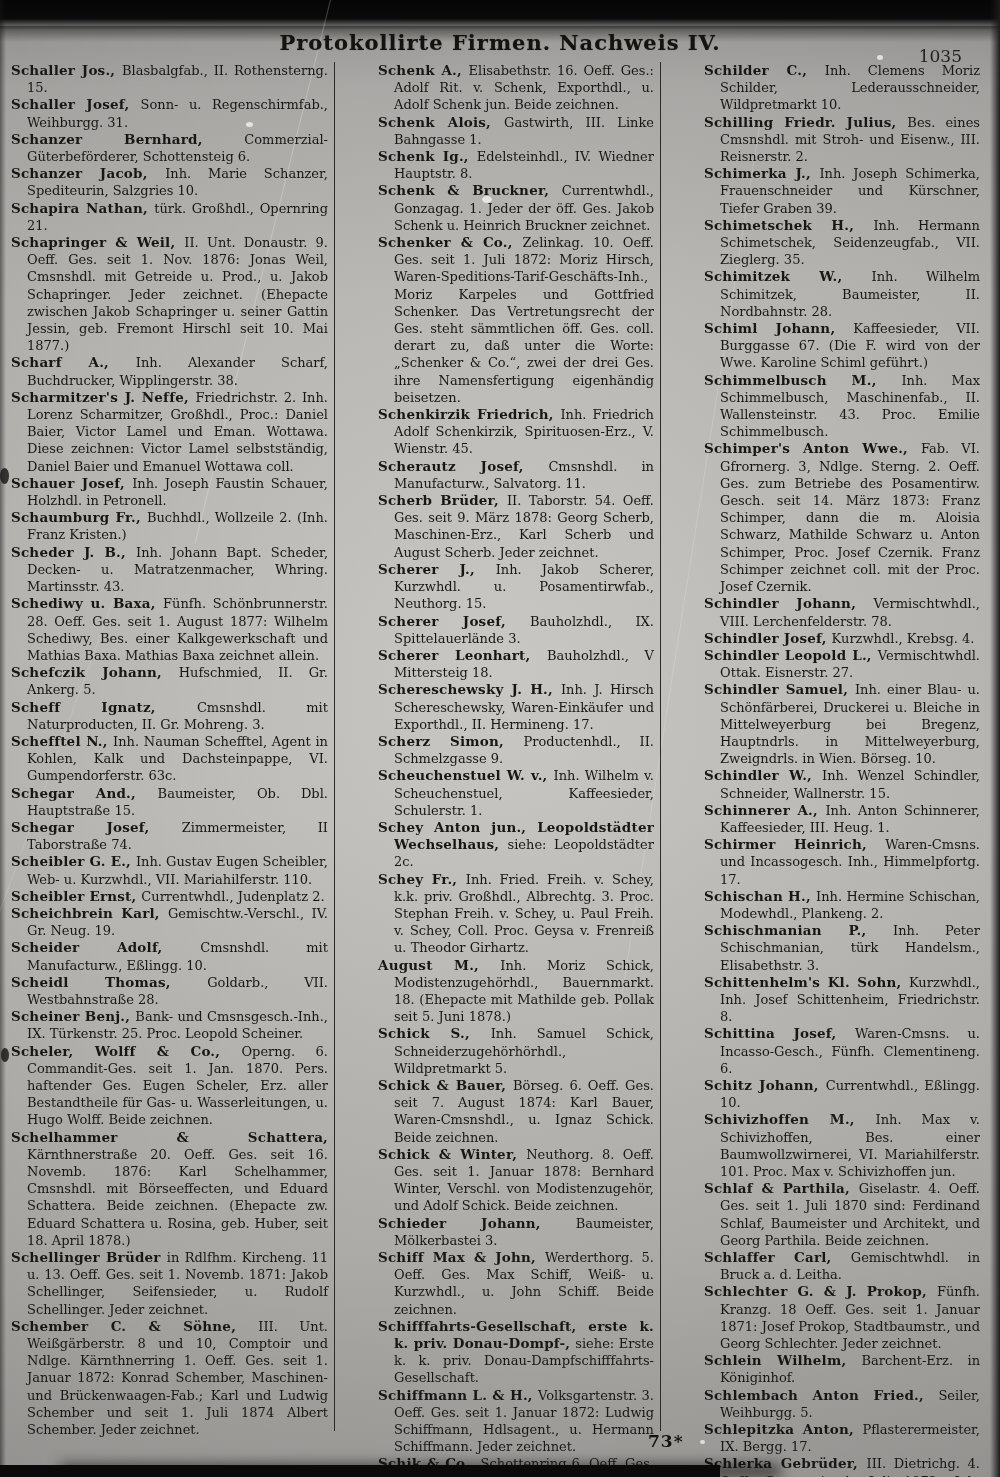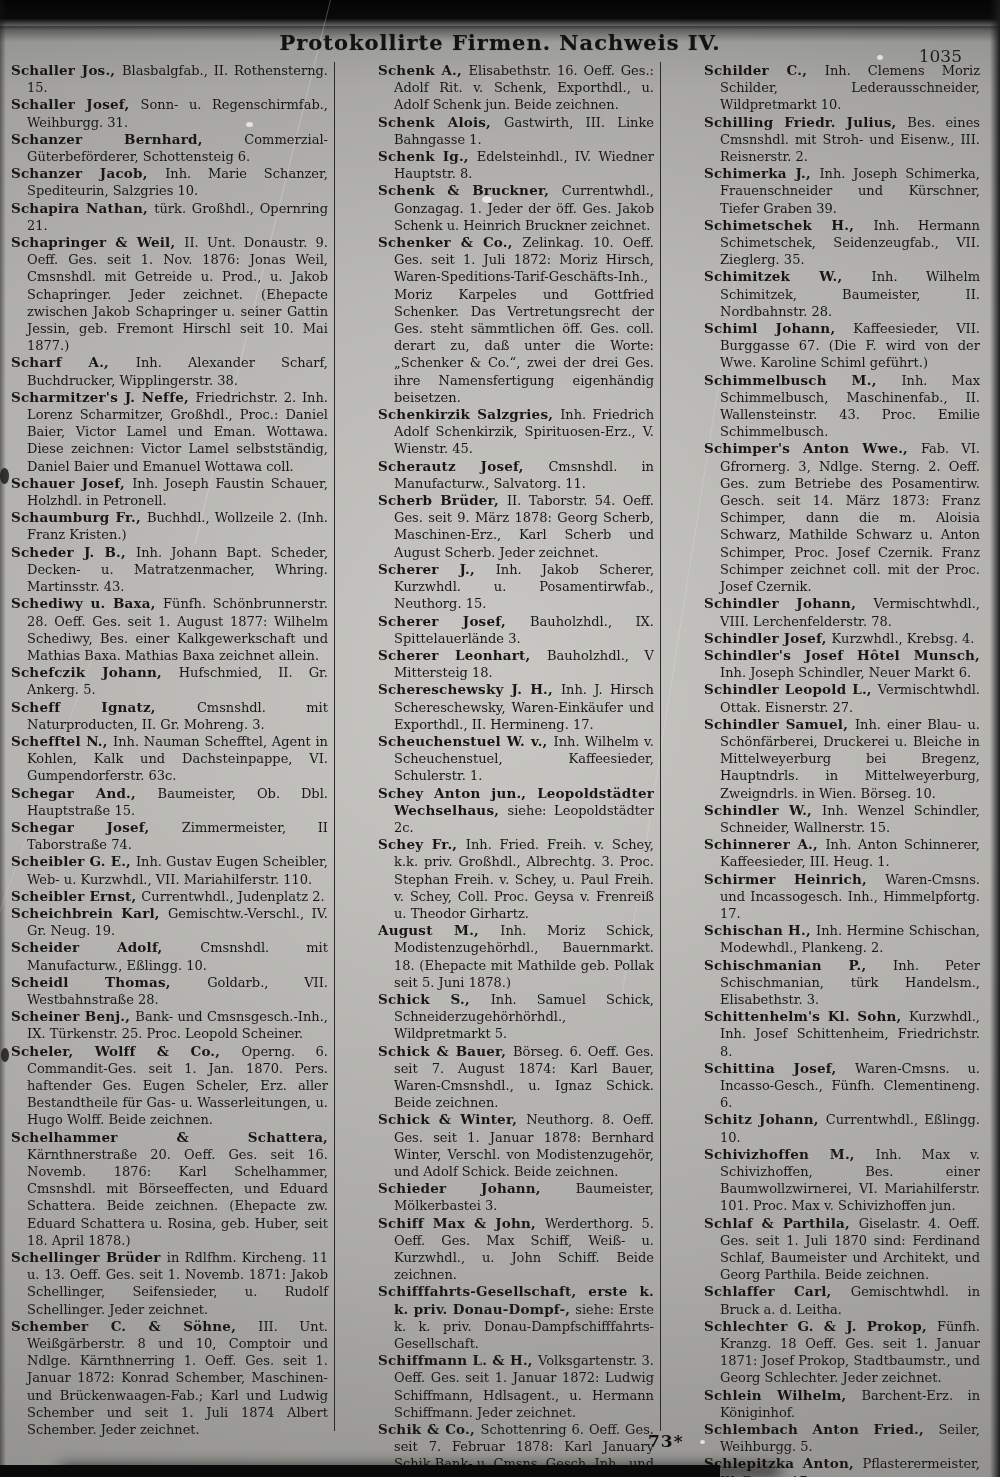--- a/index.html
+++ b/index.html
@@ -120,27 +120,28 @@
         <p class="entry"><b class="ename">Schelhammer &amp; Schattera, </b><span>Kärnthnerstraße 20. Oeff. Ges. seit 16. Novemb. 1876: Karl Schelhammer, Cmsnshdl. mit Börseeffecten, und Eduard Schattera. Beide zeichnen. (Ehepacte zw. Eduard Schattera u. Rosina, geb. Huber, seit 18. April 1878.)</span></p>
         <p class="entry"><b class="ename">Schellinger Brüder </b><span>in Rdlfhm. Kircheng. 11 u. 13. Oeff. Ges. seit 1. Novemb. 1871: Jakob Schellinger, Seifensieder, u. Rudolf Schellinger. Jeder zeichnet.</span></p>
         <p class="entry"><b class="ename">Schember C. &amp; Söhne, </b><span>III. Unt. Weißgärberstr. 8 und 10, Comptoir und Ndlge. Kärnthnerring 1. Oeff. Ges. seit 1. Januar 1872: Konrad Schember, Maschinen- und Brückenwaagen-Fab.; Karl und Ludwig Schember und seit 1. Juli 1874 Albert Schember. Jeder zeichnet.</span></p>
       </div>
     <div class="col">
         <p class="entry"><b class="ename">Schenk A., </b><span>Elisabethstr. 16. Oeff. Ges.: Adolf Rit. v. Schenk, Exporthdl., u. Adolf Schenk jun. Beide zeichnen.</span></p>
         <p class="entry"><b class="ename">Schenk Alois, </b><span>Gastwirth, III. Linke Bahngasse 1.</span></p>
         <p class="entry"><b class="ename">Schenk Ig., </b><span>Edelsteinhdl., IV. Wiedner Hauptstr. 8.</span></p>
         <p class="entry"><b class="ename">Schenk &amp; Bruckner, </b><span>Currentwhdl., Gonzagag. 1. Jeder der öff. Ges. Jakob Schenk u. Heinrich Bruckner zeichnet.</span></p>
         <p class="entry"><b class="ename">Schenker &amp; Co., </b><span>Zelinkag. 10. Oeff. Ges. seit 1. Juli 1872: Moriz Hirsch, Waren-Speditions-Tarif-Geschäfts-Inh., Moriz Karpeles und Gottfried Schenker. Das Vertretungsrecht der Ges. steht sämmtlichen öff. Ges. coll. derart zu, daß unter die Worte: „Schenker &amp; Co.“, zwei der drei Ges. ihre Namensfertigung eigenhändig beisetzen.</span></p>
-        <p class="entry"><b class="ename">Schenkirzik Salzgries, </b><span>Inh. Friedrich Adolf Schenkirzik, Spirituosen-Erz., V. Wienstr. 45.</span></p>
+        <p class="entry"><b class="ename">Schenkirzik Friedrich, </b><span>Inh. Friedrich Adolf Schenkirzik, Spirituosen-Erz., V. Wienstr. 45.</span></p>
         <p class="entry"><b class="ename">Scherautz Josef, </b><span>Cmsnshdl. in Manufacturw., Salvatorg. 11.</span></p>
         <p class="entry"><b class="ename">Scherb Brüder, </b><span>II. Taborstr. 54. Oeff. Ges. seit 9. März 1878: Georg Scherb, Maschinen-Erz., Karl Scherb und August Scherb. Jeder zeichnet.</span></p>
         <p class="entry"><b class="ename">Scherer J., </b><span>Inh. Jakob Scherer, Kurzwhdl. u. Posamentirwfab., Neuthorg. 15.</span></p>
         <p class="entry"><b class="ename">Scherer Josef, </b><span>Bauholzhdl., IX. Spittelauerlände 3.</span></p>
         <p class="entry"><b class="ename">Scherer Leonhart, </b><span>Bauholzhdl., V Mittersteig 18.</span></p>
         <p class="entry"><b class="ename">Schereschewsky J. H., </b><span>Inh. J. Hirsch Schereschewsky, Waren-Einkäufer und Exporthdl., II. Hermineng. 17.</span></p>
+        <p class="entry"><b class="ename">Scherz Simon, </b><span>Productenhdl., II. Schmelzgasse 9.</span></p>
         <p class="entry"><b class="ename">Scheuchenstuel W. v., </b><span>Inh. Wilhelm v. Scheuchenstuel, Kaffeesieder, Schulerstr. 1.</span></p>
         <p class="entry"><b class="ename">Schey Anton jun., Leopoldstädter Wechselhaus, </b><span>siehe: Leopoldstädter 2c.</span></p>
         <p class="entry"><b class="ename">Schey Fr., </b><span>Inh. Fried. Freih. v. Schey, k.k. priv. Großhdl., Albrechtg. 3. Proc. Stephan Freih. v. Schey, u. Paul Freih. v. Schey, Coll. Proc. Geysa v. Frenreiß u. Theodor Girhartz.</span></p>
         <p class="entry"><b class="ename">August M., </b><span>Inh. Moriz Schick, Modistenzugehörhdl., Bauernmarkt. 18. (Ehepacte mit Mathilde geb. Pollak seit 5. Juni 1878.)</span></p>
         <p class="entry"><b class="ename">Schick S., </b><span>Inh. Samuel Schick, Schneiderzugehörhörhdl., Wildpretmarkt 5.</span></p>
         <p class="entry"><b class="ename">Schick &amp; Bauer, </b><span>Börseg. 6. Oeff. Ges. seit 7. August 1874: Karl Bauer, Waren-Cmsnshdl., u. Ignaz Schick. Beide zeichnen.</span></p>
         <p class="entry"><b class="ename">Schick &amp; Winter, </b><span>Neuthorg. 8. Oeff. Ges. seit 1. Januar 1878: Bernhard Winter, Verschl. von Modistenzugehör, und Adolf Schick. Beide zeichnen.</span></p>
         <p class="entry"><b class="ename">Schieder Johann, </b><span>Baumeister, Mölkerbastei 3.</span></p>
         <p class="entry"><b class="ename">Schiff Max &amp; John, </b><span>Werderthorg. 5. Oeff. Ges. Max Schiff, Weiß- u. Kurzwhdl., u. John Schiff. Beide zeichnen.</span></p>
         <p class="entry"><b class="ename">Schifffahrts-Gesellschaft, erste k. k. priv. Donau-Dompf-, </b><span>siehe: Erste k. k. priv. Donau-Dampfschifffahrts-Gesellschaft.</span></p>
@@ -154,21 +155,20 @@
         <p class="entry"><b class="ename">Schilder C., </b><span>Inh. Clemens Moriz Schilder, Lederausschneider, Wildpretmarkt 10.</span></p>
         <p class="entry"><b class="ename">Schilling Friedr. Julius, </b><span>Bes. eines Cmsnshdl. mit Stroh- und Eisenw., III. Reisnerstr. 2.</span></p>
         <p class="entry"><b class="ename">Schimerka J., </b><span>Inh. Joseph Schimerka, Frauenschneider und Kürschner, Tiefer Graben 39.</span></p>
         <p class="entry"><b class="ename">Schimetschek H., </b><span>Inh. Hermann Schimetschek, Seidenzeugfab., VII. Zieglerg. 35.</span></p>
         <p class="entry"><b class="ename">Schimitzek W., </b><span>Inh. Wilhelm Schimitzek, Baumeister, II. Nordbahnstr. 28.</span></p>
         <p class="entry"><b class="ename">Schiml Johann, </b><span>Kaffeesieder, VII. Burggasse 67. (Die F. wird von der Wwe. Karoline Schiml geführt.)</span></p>
         <p class="entry"><b class="ename">Schimmelbusch M., </b><span>Inh. Max Schimmelbusch, Maschinenfab., II. Wallensteinstr. 43. Proc. Emilie Schimmelbusch.</span></p>
         <p class="entry"><b class="ename">Schimper's Anton Wwe., </b><span>Fab. VI. Gfrornerg. 3, Ndlge. Sterng. 2. Oeff. Ges. zum Betriebe des Posamentirw. Gesch. seit 14. März 1873: Franz Schimper, dann die m. Aloisia Schwarz, Mathilde Schwarz u. Anton Schimper, Proc. Josef Czernik. Franz Schimper zeichnet coll. mit der Proc. Josef Czernik.</span></p>
         <p class="entry"><b class="ename">Schindler Johann, </b><span>Vermischtwhdl., VIII. Lerchenfelderstr. 78.</span></p>
         <p class="entry"><b class="ename">Schindler Josef, </b><span>Kurzwhdl., Krebsg. 4.</span></p>
-        <p class="entry"><b class="ename">Schindler's Josef Hôtel Munsch, </b><span>Inh. Joseph Schindler, Neuer Markt 6.</span></p>
         <p class="entry"><b class="ename">Schindler Leopold L., </b><span>Vermischtwhdl. Ottak. Eisnerstr. 27.</span></p>
         <p class="entry"><b class="ename">Schindler Samuel, </b><span>Inh. einer Blau- u. Schönfärberei, Druckerei u. Bleiche in Mittelweyerburg bei Bregenz, Hauptndrls. in Mittelweyerburg, Zweigndrls. in Wien. Börseg. 10.</span></p>
         <p class="entry"><b class="ename">Schindler W., </b><span>Inh. Wenzel Schindler, Schneider, Wallnerstr. 15.</span></p>
         <p class="entry"><b class="ename">Schinnerer A., </b><span>Inh. Anton Schinnerer, Kaffeesieder, III. Heug. 1.</span></p>
         <p class="entry"><b class="ename">Schirmer Heinrich, </b><span>Waren-Cmsns. und Incassogesch. Inh., Himmelpfortg. 17.</span></p>
         <p class="entry"><b class="ename">Schischan H., </b><span>Inh. Hermine Schischan, Modewhdl., Plankeng. 2.</span></p>
         <p class="entry"><b class="ename">Schischmanian P., </b><span>Inh. Peter Schischmanian, türk Handelsm., Elisabethstr. 3.</span></p>
         <p class="entry"><b class="ename">Schittenhelm's Kl. Sohn, </b><span>Kurzwhdl., Inh. Josef Schittenheim, Friedrichstr. 8.</span></p>
         <p class="entry"><b class="ename">Schittina Josef, </b><span>Waren-Cmsns. u. Incasso-Gesch., Fünfh. Clementineng. 6.</span></p>
         <p class="entry"><b class="ename">Schitz Johann, </b><span>Currentwhdl., Eßlingg. 10.</span></p>

